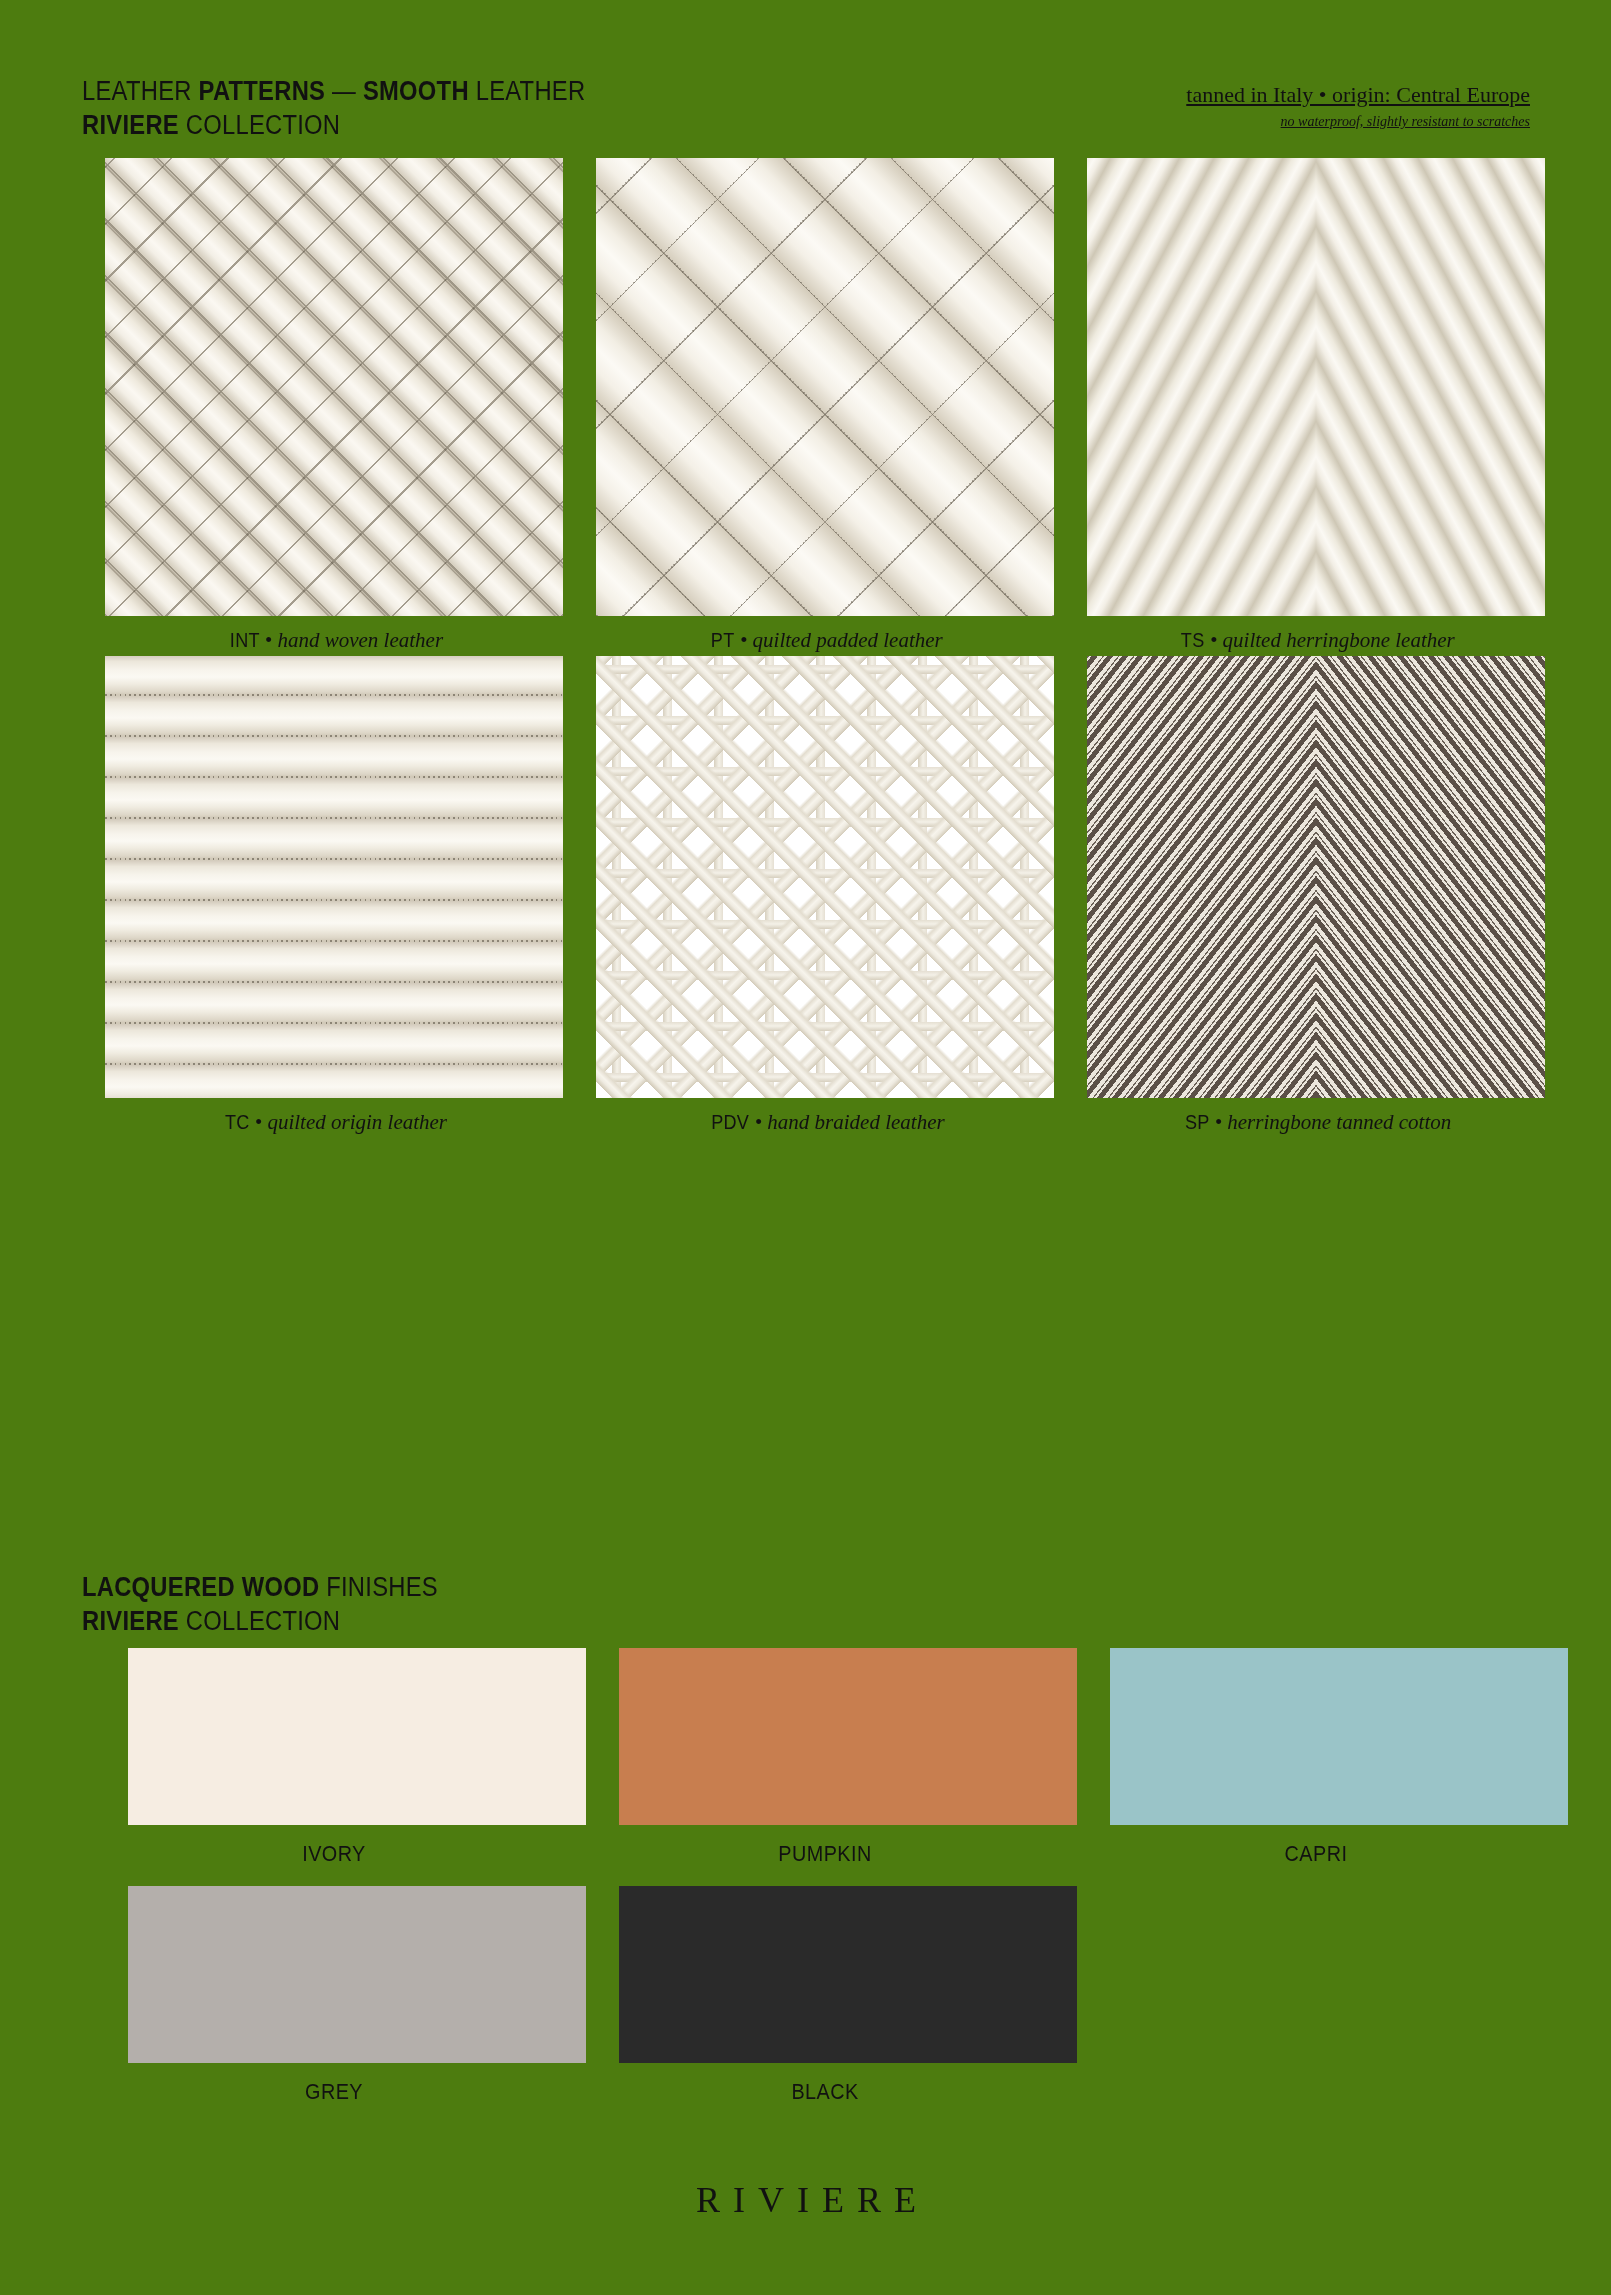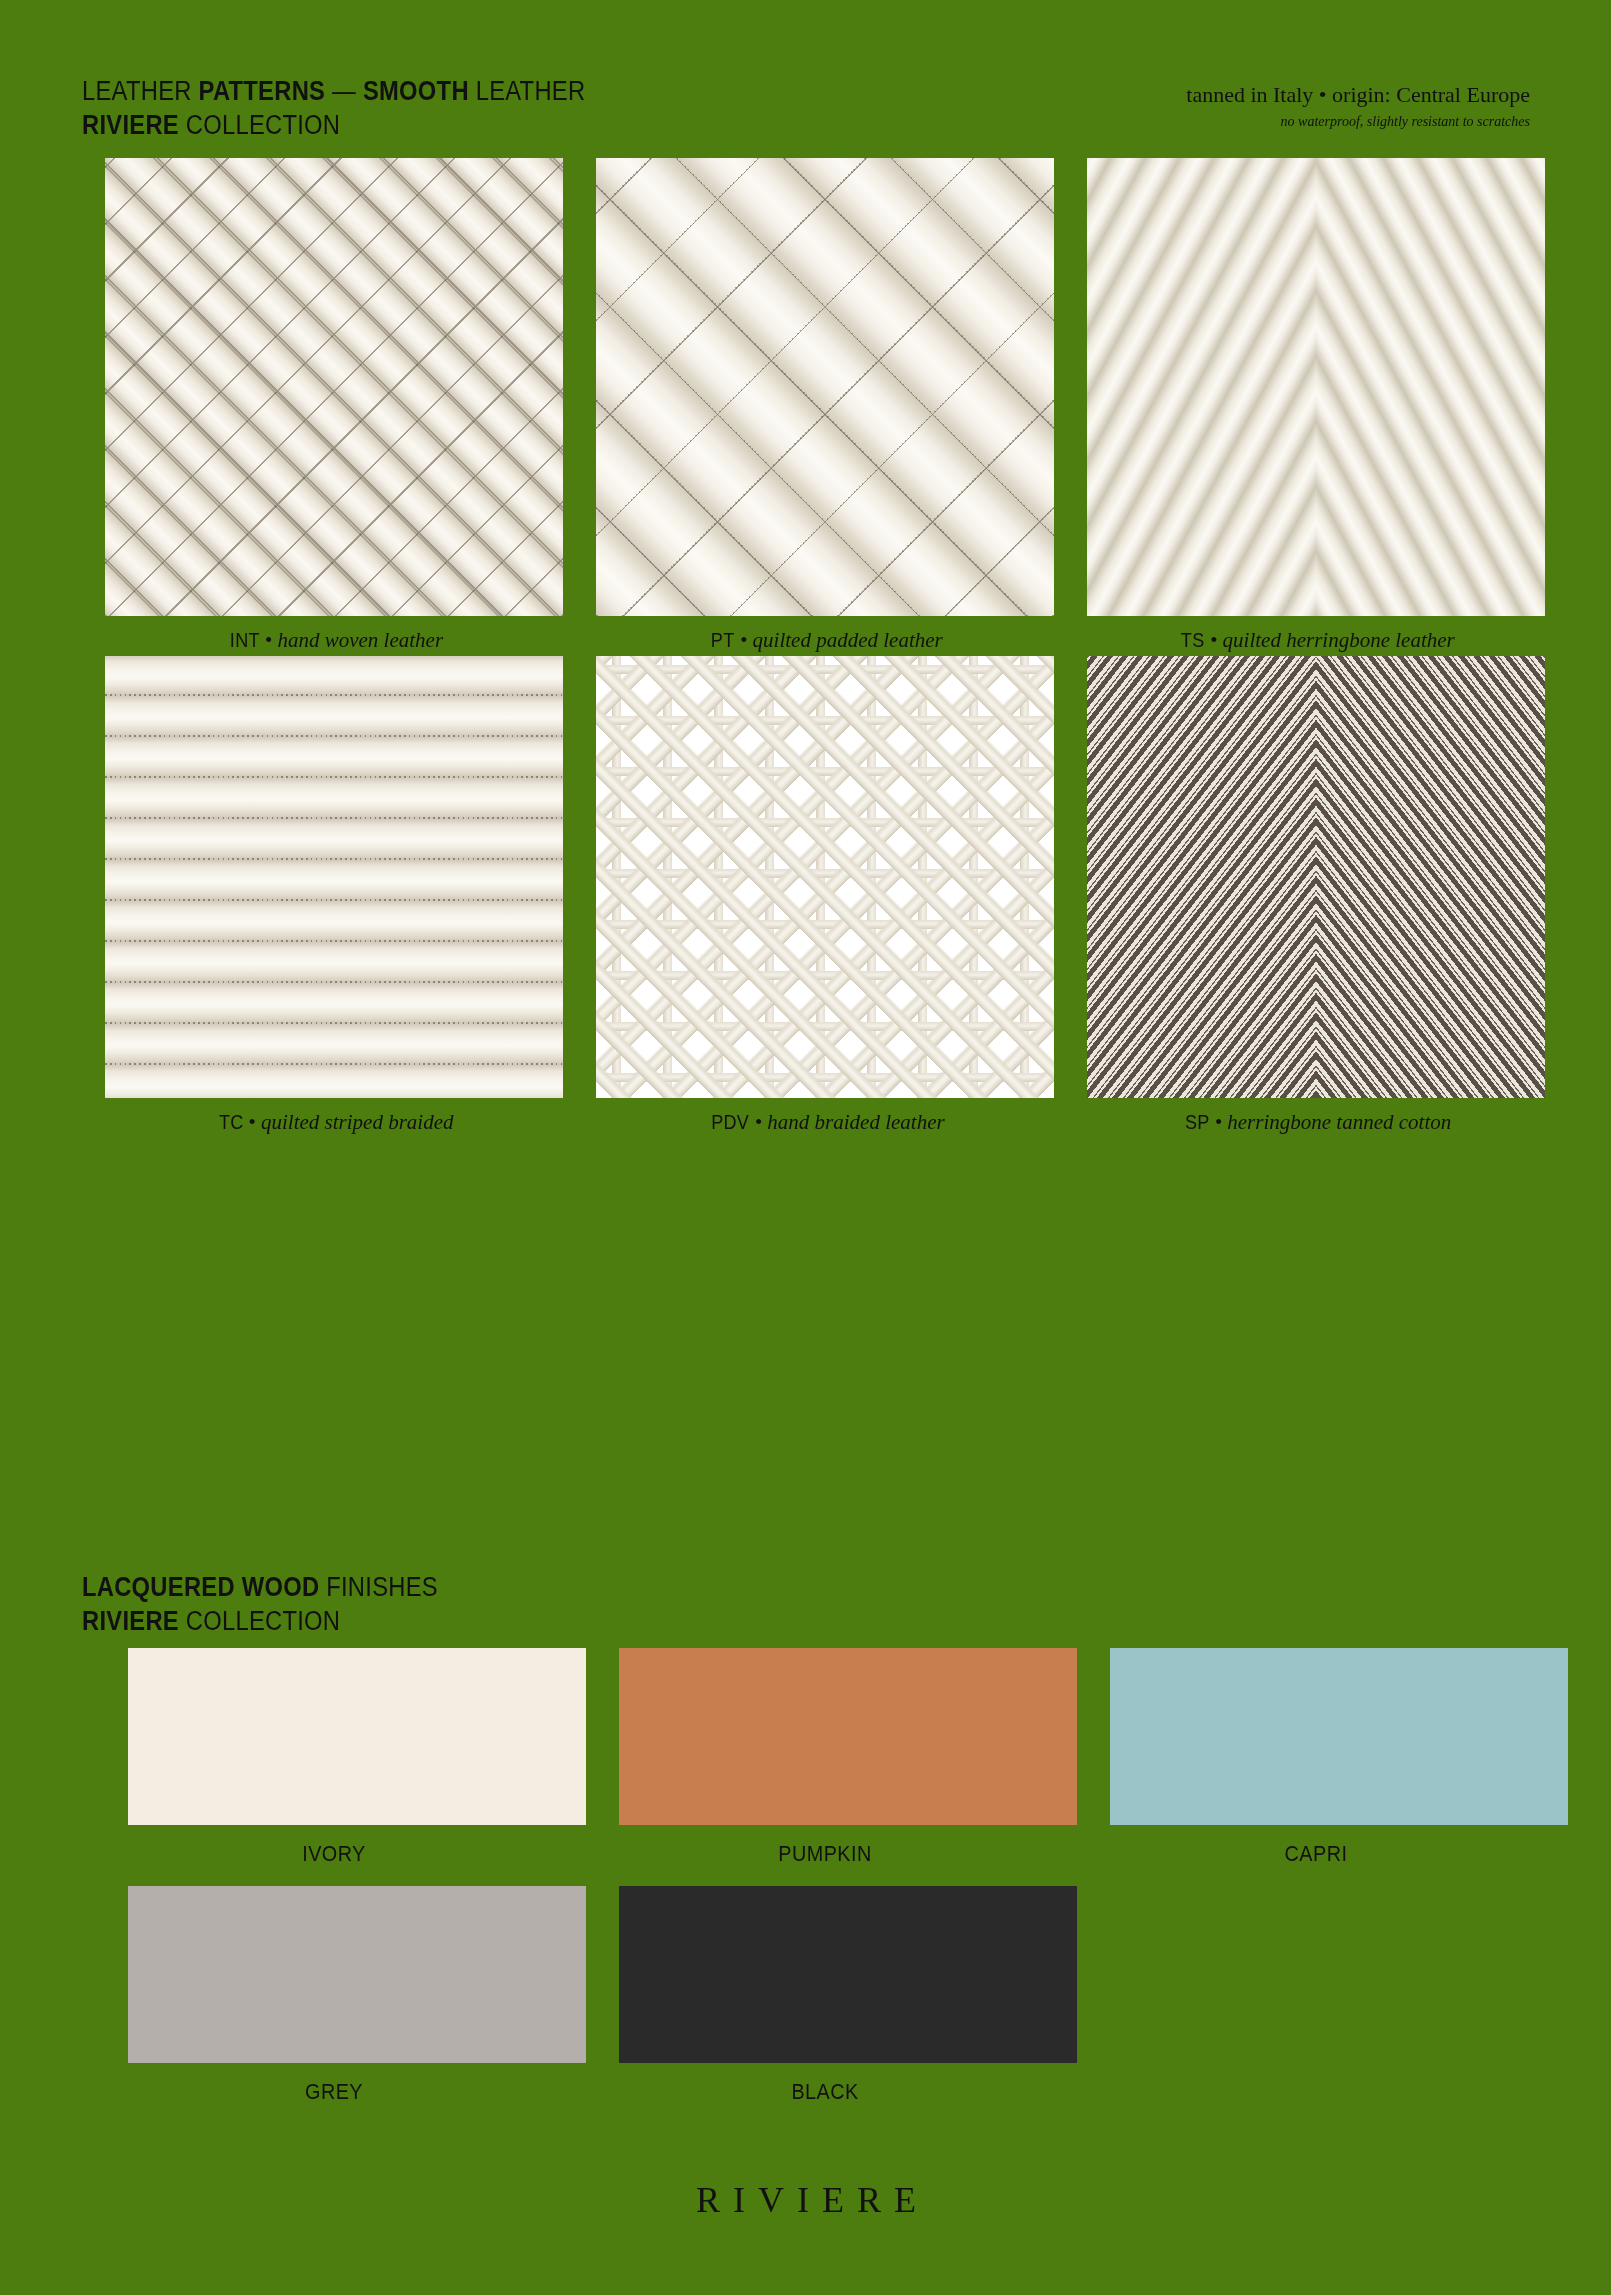--- a/index.html
+++ b/index.html
@@ -330,21 +330,21 @@
 
   <div class="section-head" style="left:82px; top:74px;">
     <div class="head-title">
       <span class="lt">LEATHER </span><span class="bd">PATTERNS</span><span class="lt"> — </span><span class="bd">SMOOTH</span><span class="lt"> LEATHER</span>
     </div>
     <div class="head-title">
       <span class="bd">RIVIERE</span><span class="lt"> COLLECTION</span>
     </div>
   </div>
 
-  <div class="head-meta" style="right:82px; top:81px;">
+  <div class="head-meta" style="right:82px; top:81px;text-decoration:underline;">
     <div class="ln1">tanned in Italy • origin: Central Europe</div>
     <div class="ln2">no waterproof, slightly resistant to scratches</div>
   </div>
 
   <div class="grid" style="left:82px; top:158px;">
 
     <div class="cell">
       <div class="tile tile-sq tx-int"></div>
       <div class="caption">
         <span class="code">INT</span><span class="desc"> • </span><span class="desc">hand woven leather</span>
@@ -364,21 +364,21 @@
         <span class="code">TS</span><span class="desc"> • </span><span class="desc">quilted herringbone leather</span>
       </div>
     </div>
   </div>
 
   <div class="grid" style="left:82px; top:656px;">
 
     <div class="cell">
       <div class="tile tx-tc"></div>
       <div class="caption">
-        <span class="code">TC</span><span class="desc"> • </span><span class="desc">quilted striped braided</span>
+        <span class="code">TC</span><span class="desc"> • </span><span class="desc">quilted origin leather</span>
       </div>
     </div>
 
     <div class="cell">
       <div class="tile tx-pdv"></div>
       <div class="caption">
         <span class="code">PDV</span><span class="desc"> • </span><span class="desc">hand braided leather</span>
       </div>
     </div>
 

